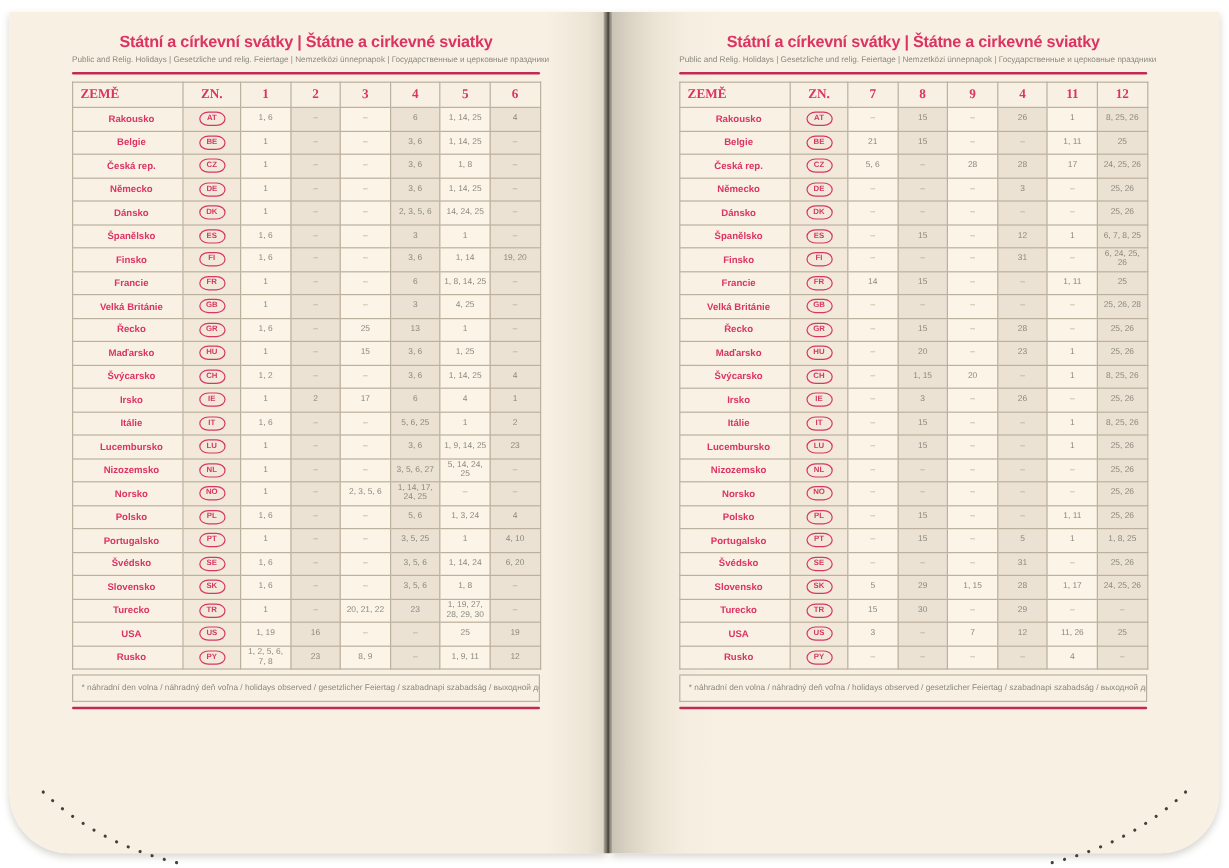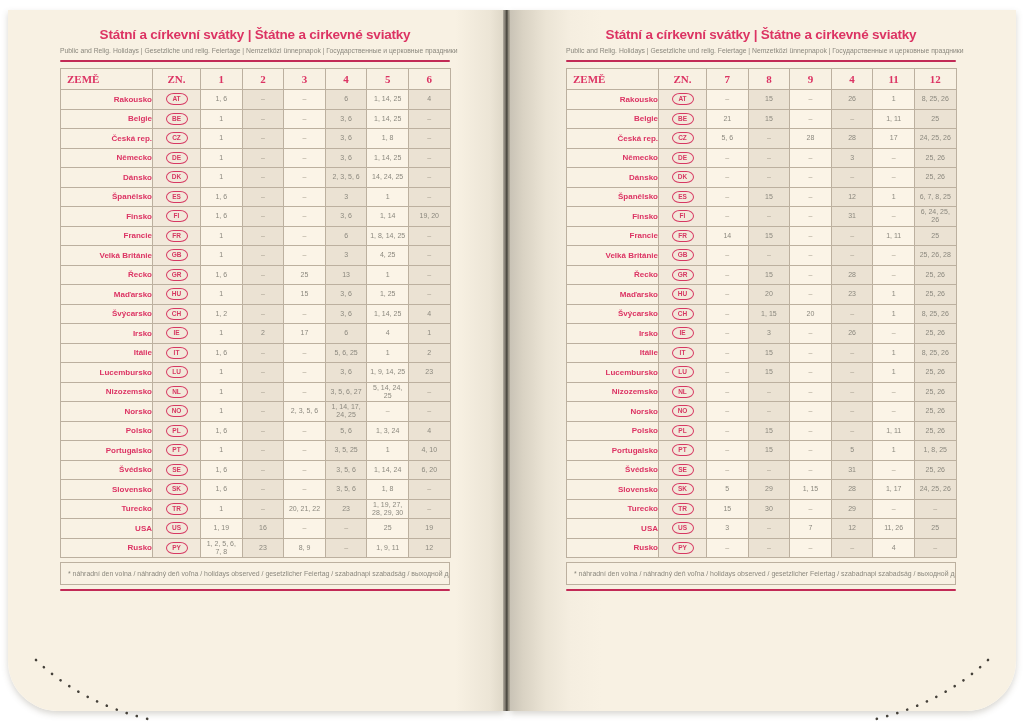--- a/index.html
+++ b/index.html
@@ -30,21 +30,21 @@
   .rule-top { margin-top:5px; }
   .rule-bottom { margin-top:4px; }
 
   table { border-collapse:collapse; table-layout:fixed; width:390px; margin-top:6px; }
   col.c-country { width:92px; } col.c-zn { width:48px; } col.c-m { width:41.6px; }
   th,td { border:1px solid #bcb09f; }
   th { color:#dc3363; font-size:11px; font-weight:bold; height:21px;
        background:#f8f1e3; text-align:center;font-family:Liberation Serif, serif; }
   th.th-country { text-align:left; padding-left:6px; }
   td { height:19.5px; text-align:center; font-size:7px; color:#8b887e; }
-  td.country { text-align:right; padding-left:6px; color:#dc3363; font-weight:bold;
+  td.country { text-align:center; padding-left:6px; color:#dc3363; font-weight:bold;
                font-size:8px; background:#f9f2e4; white-space:nowrap; }
   td.zn { background:#f2e9db; }
   .badge { display:inline-block; border:1px solid #d63862; border-radius:9px/7px;
            padding:1px 5px; color:#d63862; font-weight:bold; font-size:6.5px;
            line-height:8px; min-width:22px; }
   td.m-odd  { background:#fbf4e7; }
   td.m-even { background:#ebe2d3; }
   td.dash { color:#a89f90; }
   td.m { line-height:8px; padding:1px 2px; }
 

